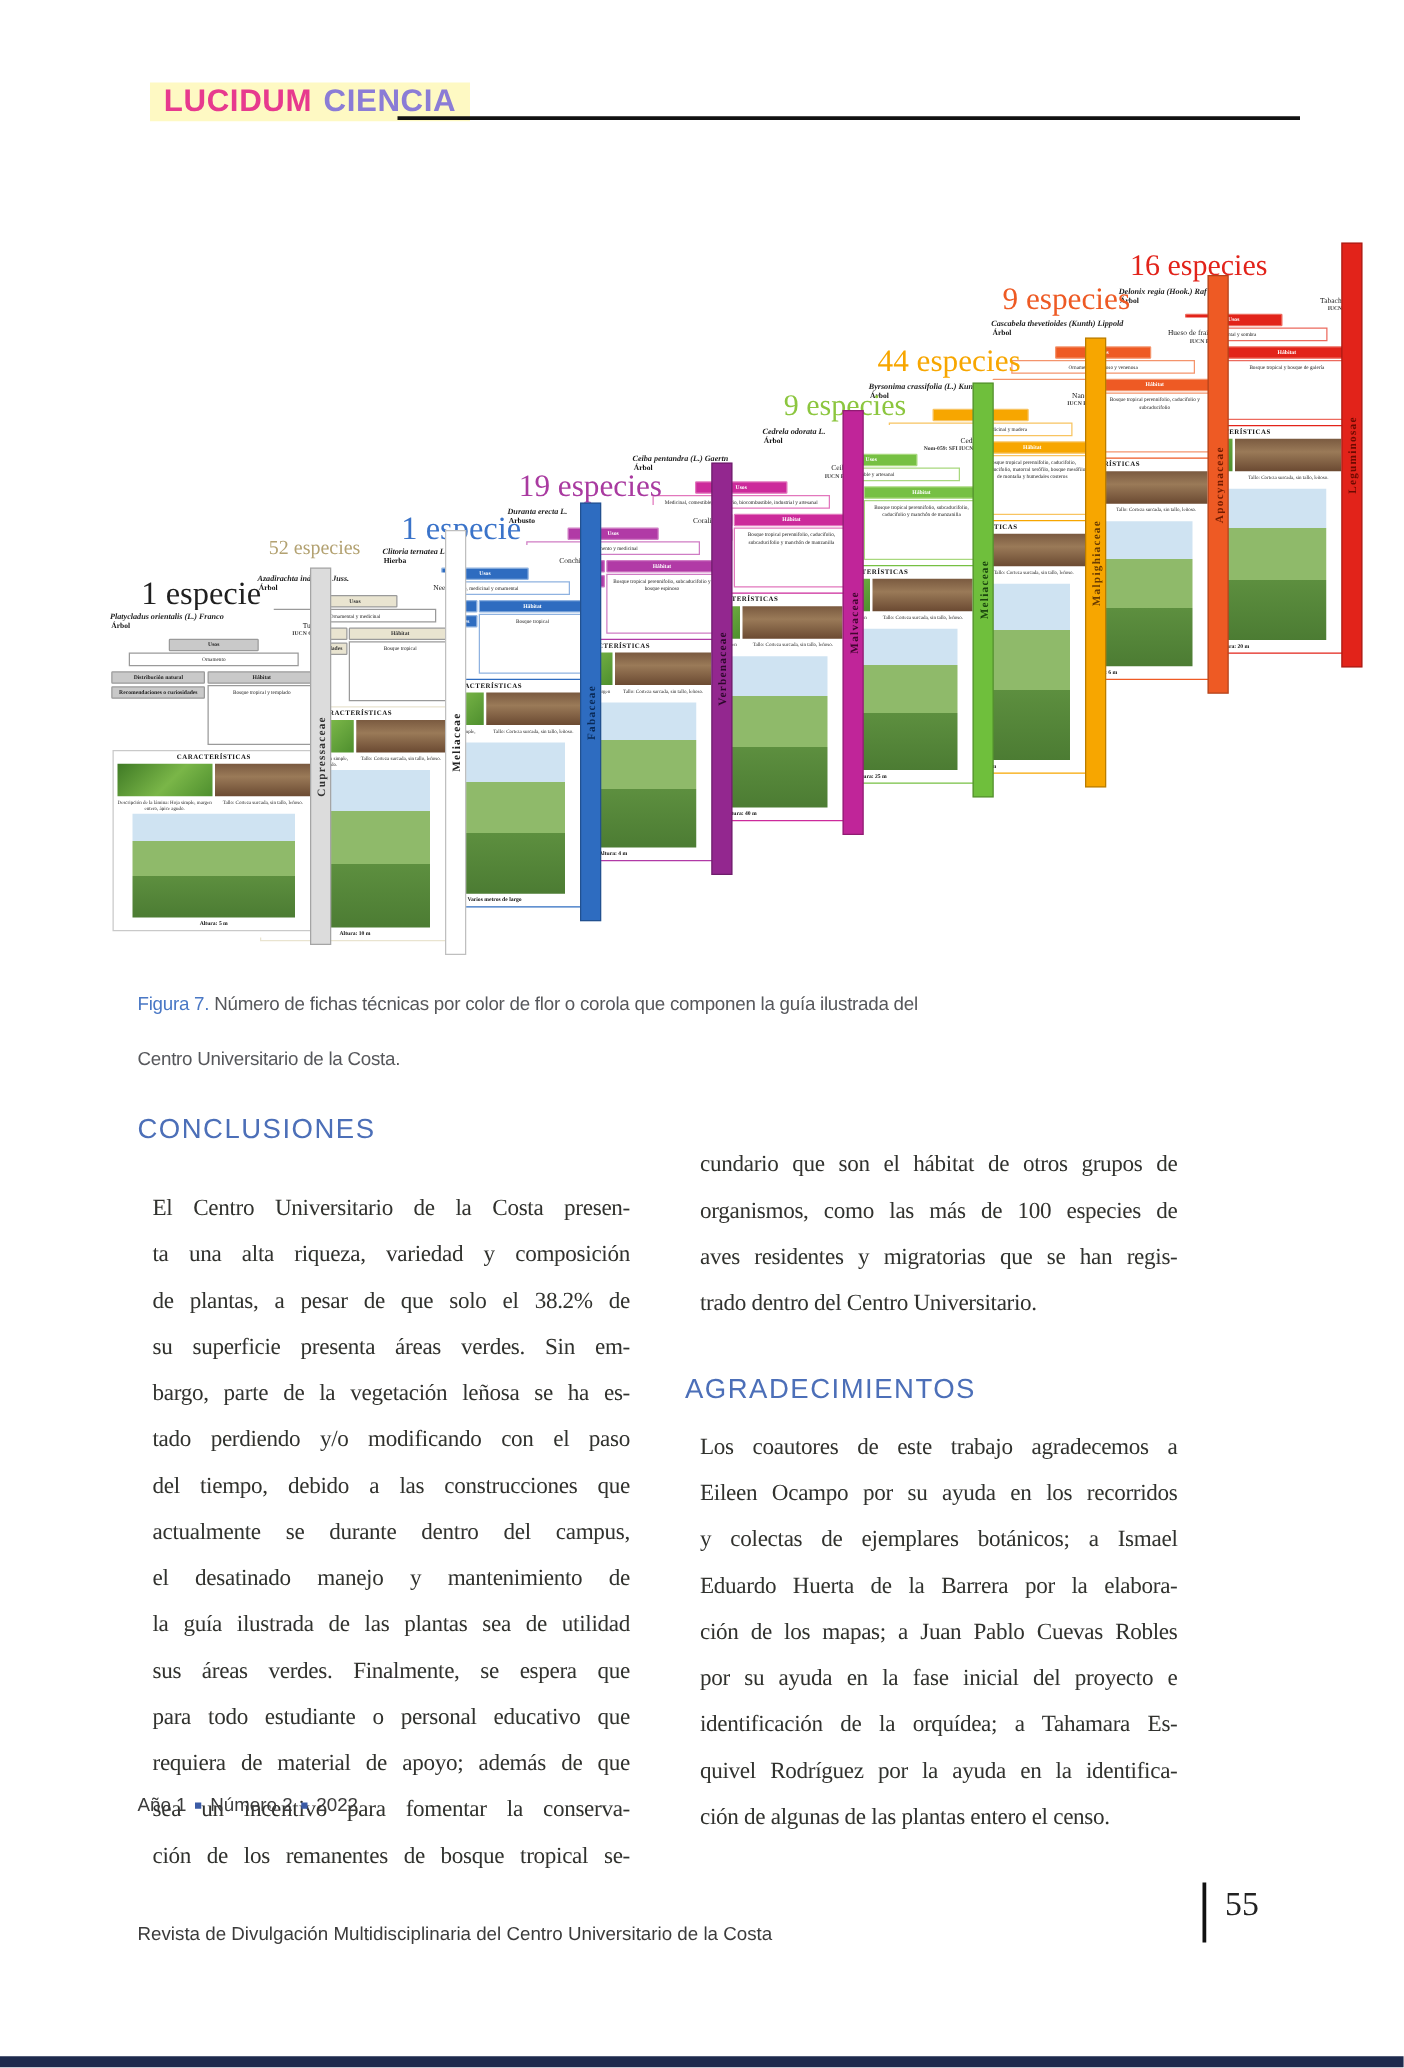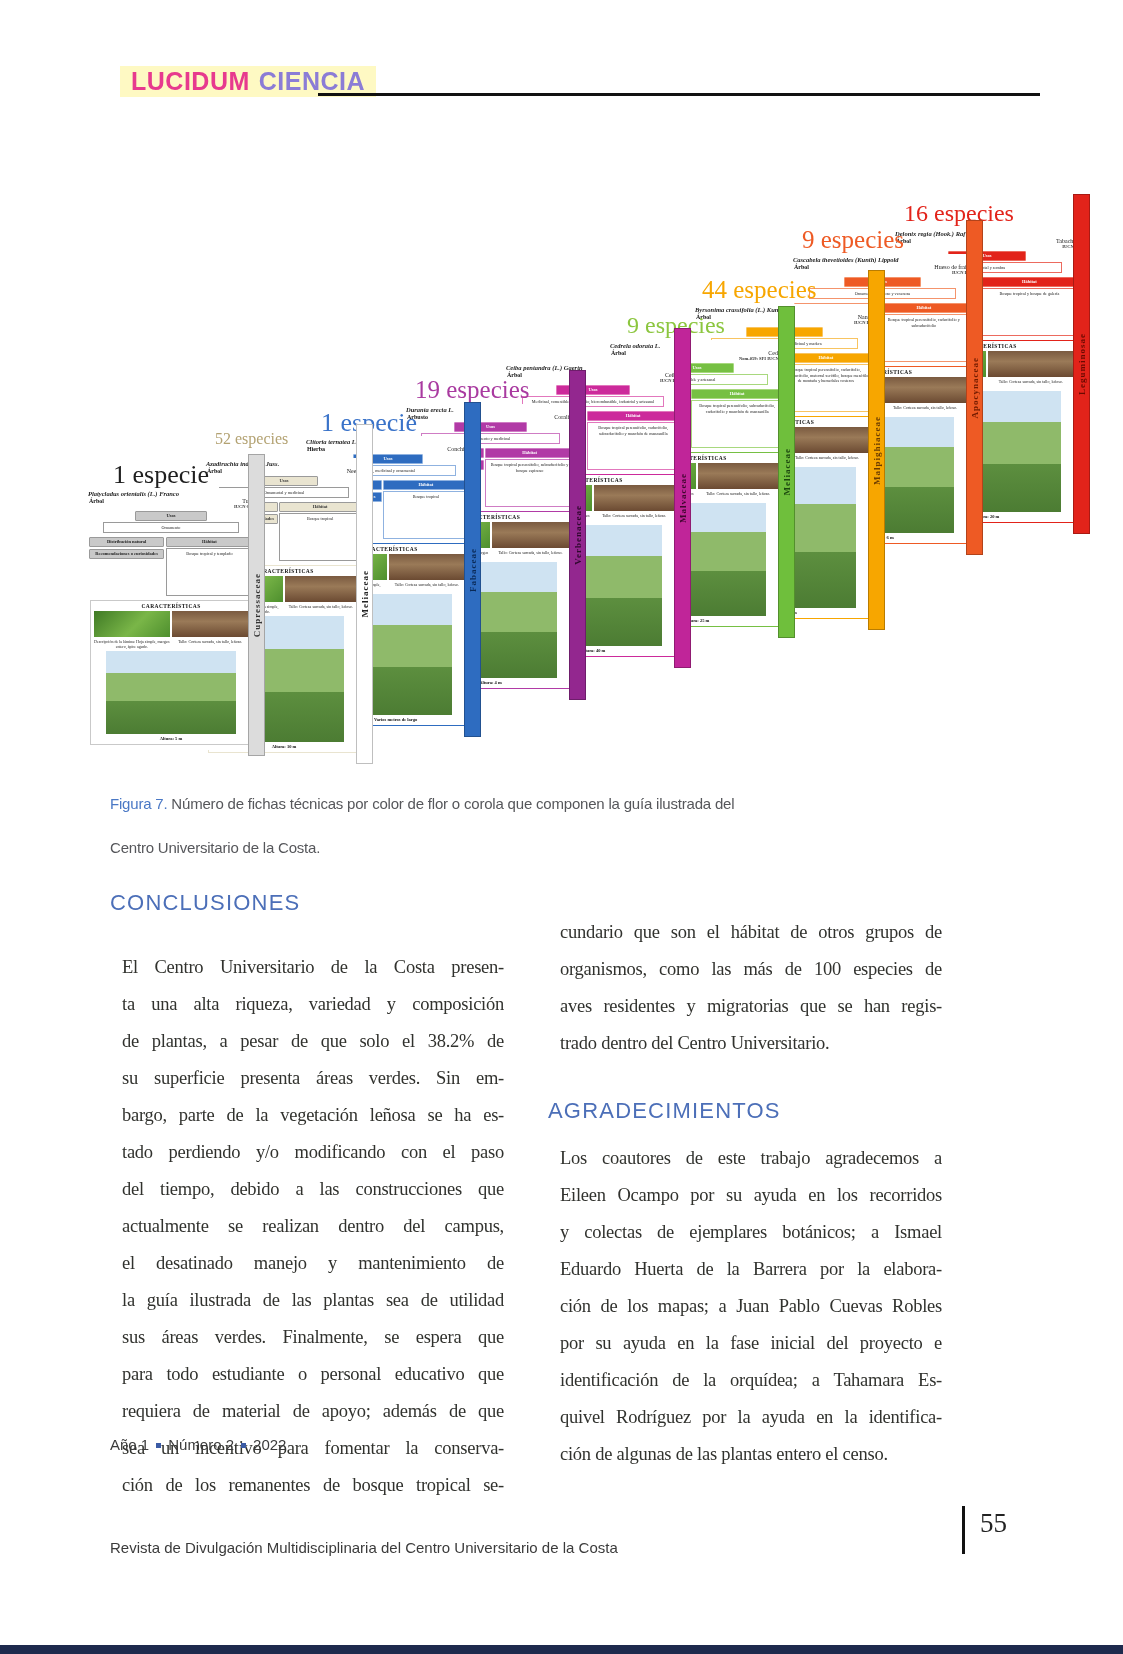--- a/index.html
+++ b/index.html
@@ -475,21 +475,21 @@
   <div class="colblock left-col">
     <div class="sec-heading">CONCLUSIONES</div>
     <div class="jlines" id="conclusion-lines">
         <div class="jline">El Centro Universitario de la Costa presen-</div>
         <div class="jline">ta una alta riqueza, variedad y composición</div>
         <div class="jline">de plantas, a pesar de que solo el 38.2% de</div>
         <div class="jline">su superficie presenta áreas verdes. Sin em-</div>
         <div class="jline">bargo, parte de la vegetación leñosa se ha es-</div>
         <div class="jline">tado perdiendo y/o modificando con el paso</div>
         <div class="jline">del tiempo, debido a las construcciones que</div>
-        <div class="jline">actualmente se realizan dentro del campus,</div>
+        <div class="jline">actualmente se durante dentro del campus,</div>
         <div class="jline">el desatinado manejo y mantenimiento de</div>
         <div class="jline">la guía ilustrada de las plantas sea de utilidad</div>
         <div class="jline">sus áreas verdes. Finalmente, se espera que</div>
         <div class="jline">para todo estudiante o personal educativo que</div>
         <div class="jline">requiera de material de apoyo; además de que</div>
         <div class="jline">sea un incentivo para fomentar la conserva-</div>
         <div class="jline">ción de los remanentes de bosque tropical se-</div>
       </div>
   </div>
 

